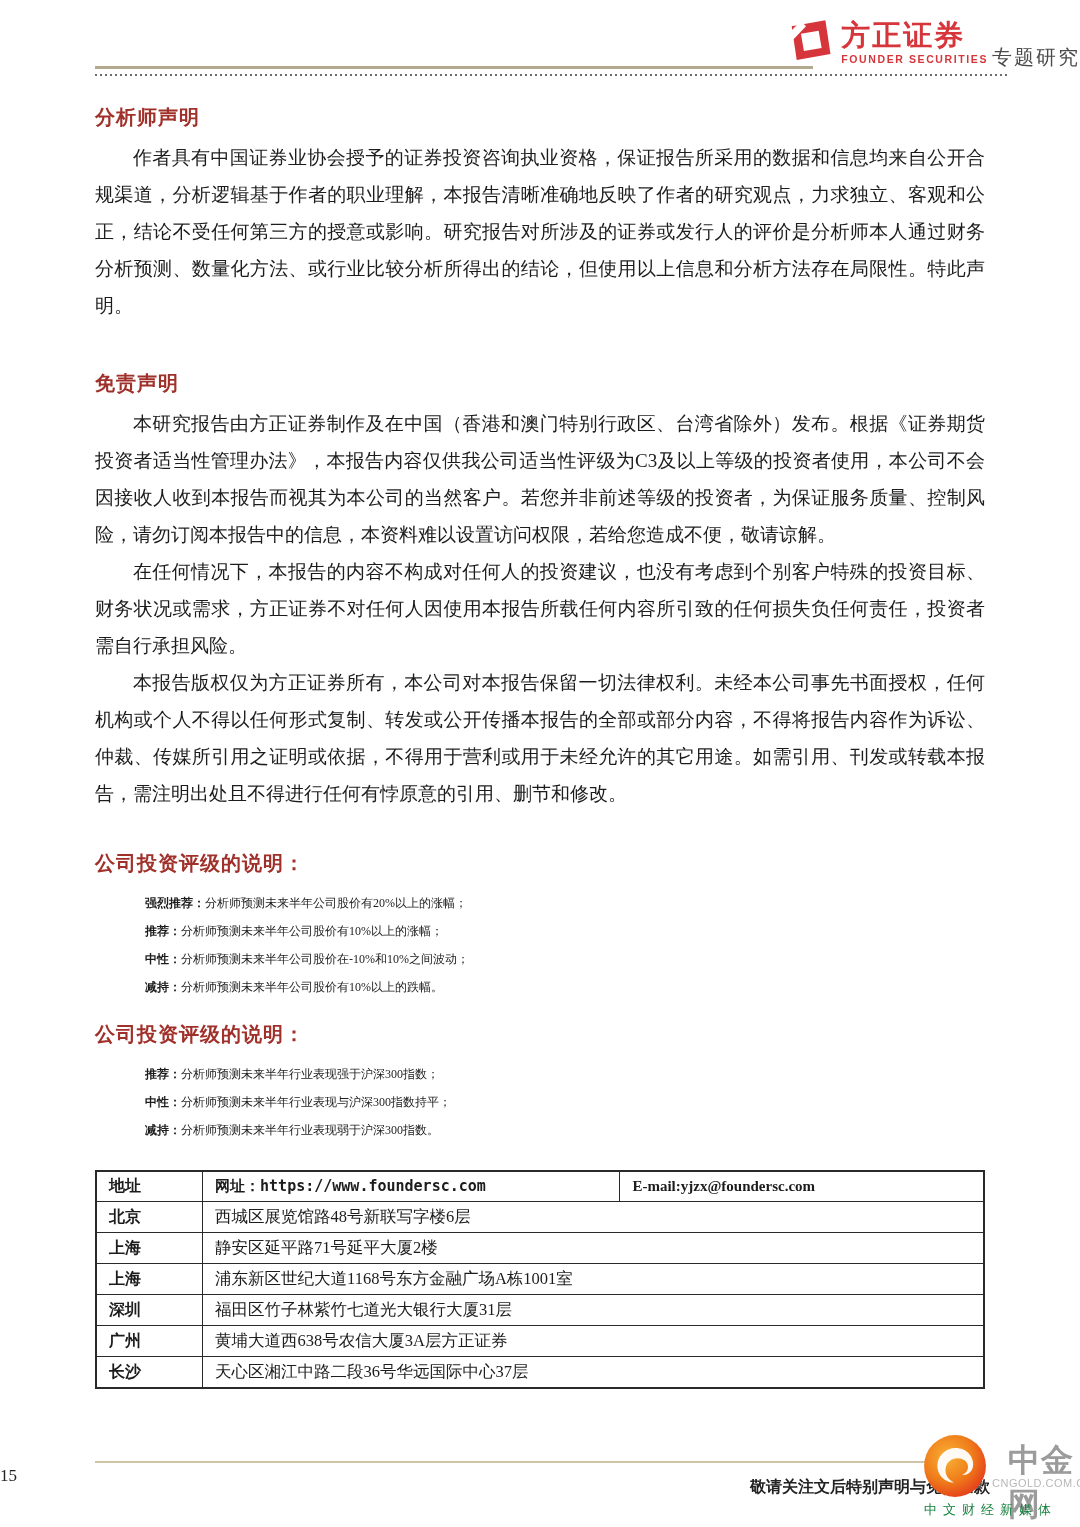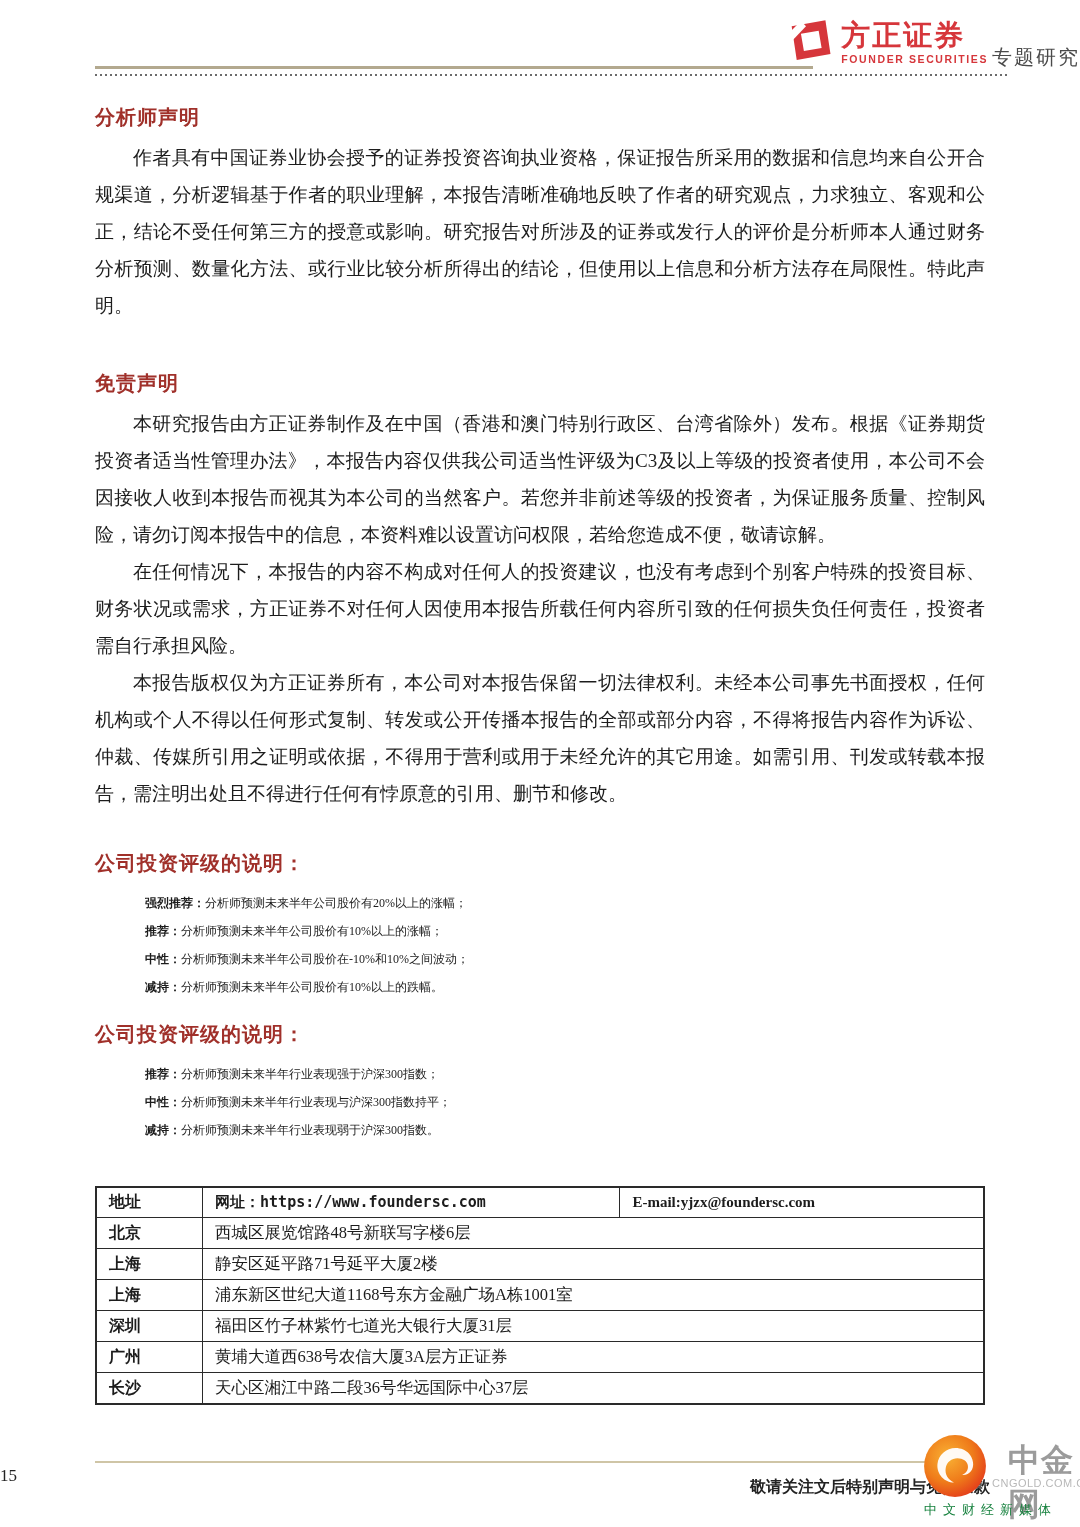--- a/index.html
+++ b/index.html
@@ -63,21 +63,21 @@
   .sec{margin-top:0;font-family:Liberation Serif, serif;}
   .sec-disclaimer{margin-top:46px;}
   .sec-company{margin-top:38px;}
   .sec-industry{margin-top:20px;}
   .rating-list{margin:12px 0 0 38px;}
   .rating-line{font-size:12px;line-height:28px;margin-left:12px;}
   .rating-term{font-weight:bold;}
 
   
   table.contact{
-    margin-top:42px;width:100%;
+    margin-top:26px;width:100%;
     border-collapse:collapse;border:2px solid #2a2a2a;
     font-size:16px;
   }
   table.contact td{
     border:1.5px solid #2a2a2a;
     padding:4px 12px;height:28px;vertical-align:middle;
   }
   td.city{width:12%;font-weight:bold;}
   td.url,td.email{
     font-family:"DejaVu Sans Mono","Liberation Mono",monospace;

